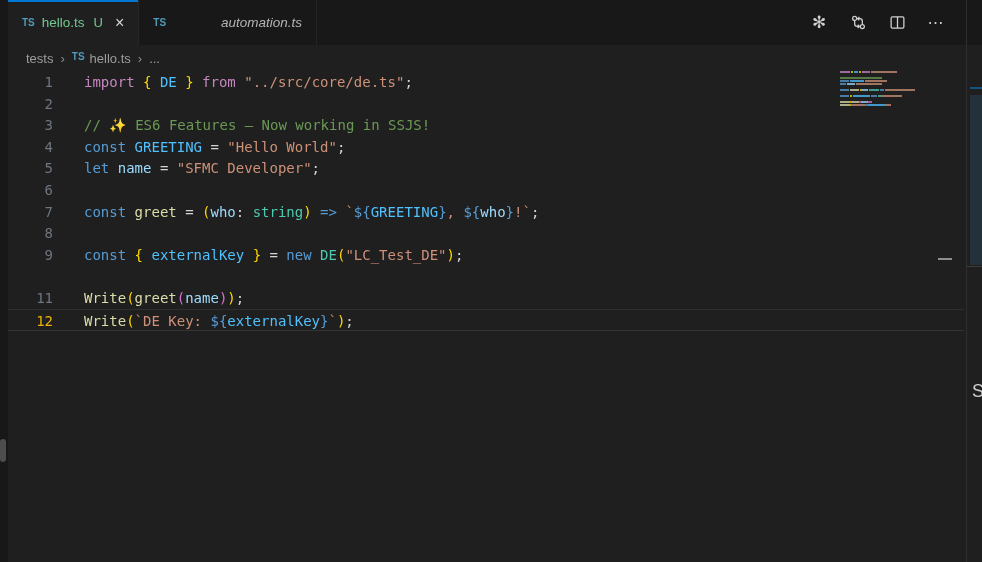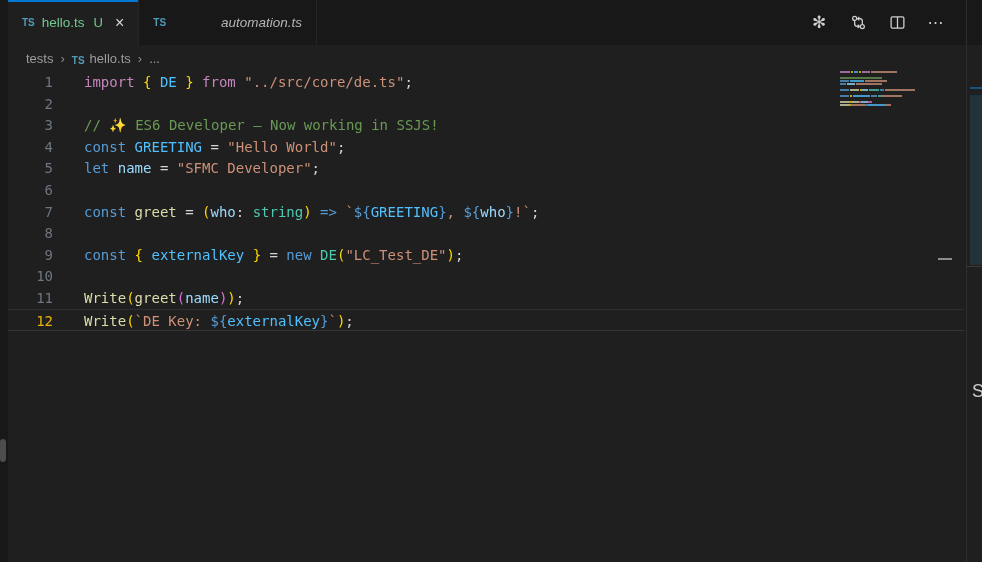--- a/index.html
+++ b/index.html
@@ -24,21 +24,21 @@
   .tab .badge { margin-left:9px; font-size:13px; }
   .tab .close { margin-left:12px; font-size:16px; color:#d7d7d7; line-height:1; cursor:pointer; }
 
   .actions { margin-left:auto; display:flex; align-items:center; gap:19px; padding-right:20px; color:#cfcfcf; }
   .action { display:flex; align-items:center; justify-content:center; width:20px; height:20px; cursor:pointer; }
   .glyph-openai { font-size:17px; }
   .glyph-more { font-size:16px; letter-spacing:1px; }
 
   .breadcrumbs { position:absolute; top:45px; left:0; right:0; height:26px; background:#1f1f1f;
                  display:flex; align-items:center; padding-left:18px; color:#9d9d9d; font-size:13px; }
-  .crumb { display:flex; align-items:flex-end; cursor:pointer; }
+  .crumb { display:flex; align-items:flex-start; cursor:pointer; }
   .crumb .ts-icon { margin:0 5px 0 0; }
   .chev { margin:0 7px; color:#8a8a8a; font-size:13px; }
 
   .editor { position:absolute; top:71px; left:0; right:0; bottom:0;
             font-family:"DejaVu Sans Mono", monospace; font-size:14px; color:#d4d4d4; }
   .code-line { position:absolute; left:0; right:2px; height:22px; line-height:22px; }
   .code-line.active { border-top:1px solid rgba(255,255,255,0.07); border-bottom:1px solid rgba(255,255,255,0.09); }
   .gutter { position:absolute; left:0; width:45px; text-align:right; color:#6e7681; }
   .code-line.active .gutter { color:#eab308; }
   .codetext { position:absolute; left:76px; white-space:pre; }
@@ -203,21 +203,21 @@
     <div class="code-line" style="top: 0px;">
           <span class="gutter">1</span>
           <span class="codetext"><span style="color: rgb(197, 134, 192);">import</span><span style="color: rgb(212, 212, 212);"> </span><span style="color: rgb(255, 215, 0);">{</span><span style="color: rgb(212, 212, 212);"> </span><span style="color: rgb(79, 193, 255);">DE</span><span style="color: rgb(212, 212, 212);"> </span><span style="color: rgb(255, 215, 0);">}</span><span style="color: rgb(212, 212, 212);"> </span><span style="color: rgb(197, 134, 192);">from</span><span style="color: rgb(212, 212, 212);"> </span><span style="color: rgb(206, 145, 120);">"../src/core/de.ts"</span><span style="color: rgb(212, 212, 212);">;</span></span>
         </div>
         <div class="code-line" style="top: 21.6px;">
           <span class="gutter">2</span>
           <span class="codetext"></span>
         </div>
         <div class="code-line" style="top: 43.2px;">
           <span class="gutter">3</span>
-          <span class="codetext"><span style="color: rgb(106, 153, 85);">// </span><span style="color: rgb(232, 197, 90);">✨</span><span style="color: rgb(106, 153, 85);"> ES6 Developer — Now working in SSJS!</span></span>
+          <span class="codetext"><span style="color: rgb(106, 153, 85);">// </span><span style="color: rgb(232, 197, 90);">✨</span><span style="color: rgb(106, 153, 85);"> ES6 Features — Now working in SSJS!</span></span>
         </div>
         <div class="code-line" style="top: 64.8px;">
           <span class="gutter">4</span>
           <span class="codetext"><span style="color: rgb(86, 156, 214);">const</span><span style="color: rgb(212, 212, 212);"> </span><span style="color: rgb(79, 193, 255);">GREETING</span><span style="color: rgb(212, 212, 212);"> = </span><span style="color: rgb(206, 145, 120);">"Hello World"</span><span style="color: rgb(212, 212, 212);">;</span></span>
         </div>
         <div class="code-line" style="top: 86.4px;">
           <span class="gutter">5</span>
           <span class="codetext"><span style="color: rgb(86, 156, 214);">let</span><span style="color: rgb(212, 212, 212);"> </span><span style="color: rgb(156, 220, 254);">name</span><span style="color: rgb(212, 212, 212);"> = </span><span style="color: rgb(206, 145, 120);">"SFMC Developer"</span><span style="color: rgb(212, 212, 212);">;</span></span>
         </div>
         <div class="code-line" style="top: 108px;">
@@ -228,24 +228,20 @@
           <span class="gutter">7</span>
           <span class="codetext"><span style="color: rgb(86, 156, 214);">const</span><span style="color: rgb(212, 212, 212);"> </span><span style="color: rgb(220, 220, 170);">greet</span><span style="color: rgb(212, 212, 212);"> = </span><span style="color: rgb(255, 215, 0);">(</span><span style="color: rgb(156, 220, 254);">who</span><span style="color: rgb(212, 212, 212);">: </span><span style="color: rgb(78, 201, 176);">string</span><span style="color: rgb(255, 215, 0);">)</span><span style="color: rgb(212, 212, 212);"> </span><span style="color: rgb(86, 156, 214);">=&gt;</span><span style="color: rgb(212, 212, 212);"> </span><span style="color: rgb(206, 145, 120);">`</span><span style="color: rgb(86, 156, 214);">${</span><span style="color: rgb(79, 193, 255);">GREETING</span><span style="color: rgb(86, 156, 214);">}</span><span style="color: rgb(206, 145, 120);">, </span><span style="color: rgb(86, 156, 214);">${</span><span style="color: rgb(156, 220, 254);">who</span><span style="color: rgb(86, 156, 214);">}</span><span style="color: rgb(206, 145, 120);">!`</span><span style="color: rgb(212, 212, 212);">;</span></span>
         </div>
         <div class="code-line" style="top: 151.2px;">
           <span class="gutter">8</span>
           <span class="codetext"></span>
         </div>
         <div class="code-line" style="top: 172.8px;">
           <span class="gutter">9</span>
           <span class="codetext"><span style="color: rgb(86, 156, 214);">const</span><span style="color: rgb(212, 212, 212);"> </span><span style="color: rgb(255, 215, 0);">{</span><span style="color: rgb(212, 212, 212);"> </span><span style="color: rgb(79, 193, 255);">externalKey</span><span style="color: rgb(212, 212, 212);"> </span><span style="color: rgb(255, 215, 0);">}</span><span style="color: rgb(212, 212, 212);"> = </span><span style="color: rgb(86, 156, 214);">new</span><span style="color: rgb(212, 212, 212);"> </span><span style="color: rgb(78, 201, 176);">DE</span><span style="color: rgb(255, 215, 0);">(</span><span style="color: rgb(206, 145, 120);">"LC_Test_DE"</span><span style="color: rgb(255, 215, 0);">)</span><span style="color: rgb(212, 212, 212);">;</span></span>
-        </div>
-        <div class="code-line" style="top: 194.4px;">
-          <span class="gutter">10</span>
-          <span class="codetext"></span>
         </div>
         <div class="code-line" style="top: 216px;">
           <span class="gutter">11</span>
           <span class="codetext"><span style="color: rgb(220, 220, 170);">Write</span><span style="color: rgb(255, 215, 0);">(</span><span style="color: rgb(220, 220, 170);">greet</span><span style="color: rgb(218, 112, 214);">(</span><span style="color: rgb(156, 220, 254);">name</span><span style="color: rgb(218, 112, 214);">)</span><span style="color: rgb(255, 215, 0);">)</span><span style="color: rgb(212, 212, 212);">;</span></span>
         </div>
         <div class="code-line active" style="top: 237.6px;">
           <span class="gutter">12</span>
           <span class="codetext"><span style="color: rgb(220, 220, 170);">Write</span><span style="color: rgb(255, 215, 0);">(</span><span style="color: rgb(206, 145, 120);">`DE Key: </span><span style="color: rgb(86, 156, 214);">${</span><span style="color: rgb(79, 193, 255);">externalKey</span><span style="color: rgb(86, 156, 214);">}</span><span style="color: rgb(206, 145, 120);">`</span><span style="color: rgb(255, 215, 0);">)</span><span style="color: rgb(212, 212, 212);">;</span></span>
         </div>
       </div>

